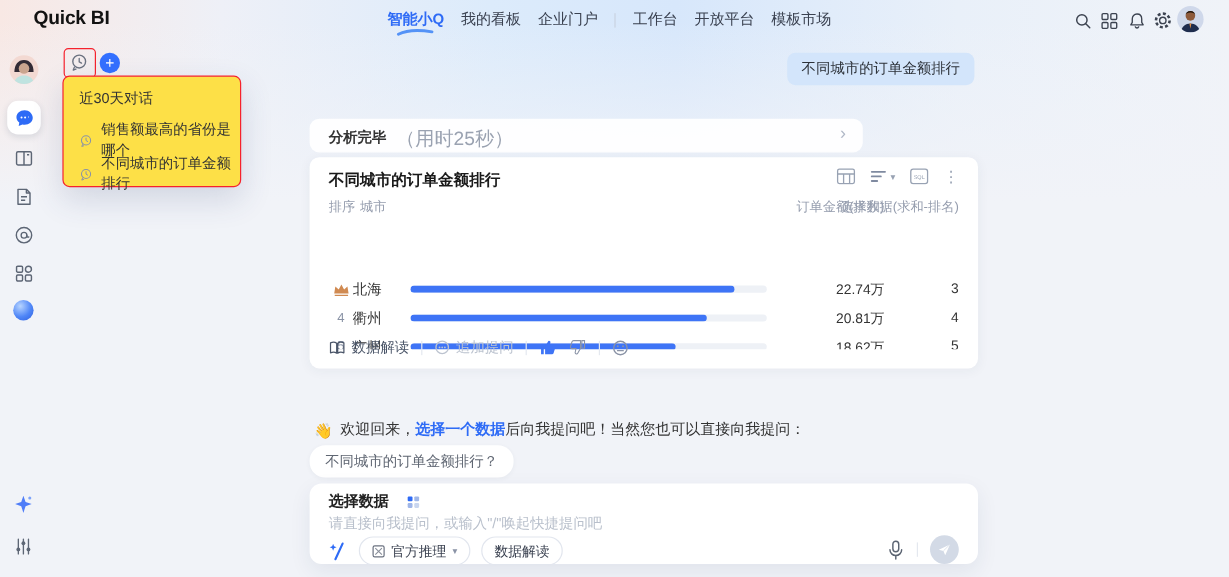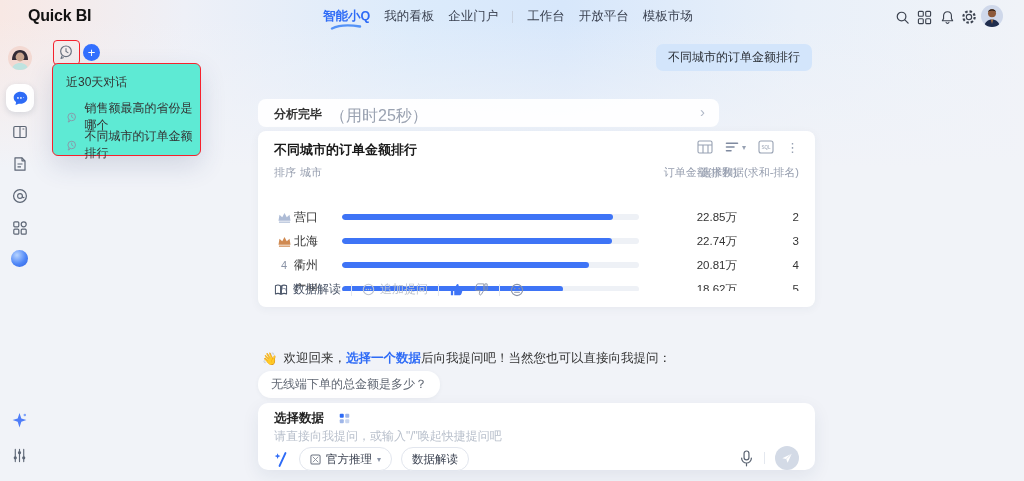--- a/index.html
+++ b/index.html
@@ -14,21 +14,21 @@
   .nav .it{cursor:pointer;white-space:nowrap}
   .nav .active{color:#2e6bf6;font-weight:700}
   .nav .vdiv{width:1px;height:12px;background:#c9d2e0}
   .icbtn{width:18px;height:18px;display:flex;align-items:center;justify-content:center;color:#3c4350}
   .avatar{border-radius:50%;overflow:hidden}
   .tile{width:28px;height:28px;background:#fff;border-radius:9px;display:flex;align-items:center;justify-content:center;
         box-shadow:0 2px 6px rgba(31,56,88,.14)}
   .sideic{color:#5d6675}
   .sphere{width:17px;height:17px;border-radius:50%;background:radial-gradient(circle at 35% 30%,#b7d4ff,#4f86f7 55%,#2e5fe0)}
   .redbox{border:1.5px solid #f5222d;border-radius:4px}
-  .popup{background:#5eead4;border:1.5px solid #f5222d;border-radius:6px;box-shadow:0 10px 26px rgba(50,70,120,.16)}
+  .popup{background:#fde047;border:1.5px solid #f5222d;border-radius:6px;box-shadow:0 10px 26px rgba(50,70,120,.16)}
   .popup .ttl{font-size:12px;color:#333}
   .popup .item{display:flex;align-items:center;gap:7px;font-size:12px;color:#333;cursor:pointer}
   .bubble{background:#d3e5fb;border-radius:7px;padding:5px 12px;font-size:12px;color:#2c3138}
   .panel{background:rgba(255,255,255,.92);border-radius:8px}
   .card{background:#fff;border-radius:8px;box-shadow:0 2px 10px rgba(31,56,88,.05)}
   .h-ic{color:#8a93a6;display:flex;align-items:center}
   .colhead{font-size:11px;color:#959dae}
   .row{position:absolute;left:0;right:0;height:24px;display:flex;align-items:center}
   .rankcell{width:20px;display:flex;justify-content:center;font-size:11px;color:#8a93a6}
   .city{width:46px;font-size:12px;color:#333}
@@ -237,34 +237,20 @@
   </div>
 
   <div class="abs" style="left:16px;right:16px;top:34px;height:14px">
     <span class="colhead abs" style="left:0">排序</span>
     <span class="colhead abs" style="left:26px">城市</span>
     <span class="colhead abs" style="right:62px">订单金额(求和)</span>
     <span class="colhead abs" style="right:0">选择数据(求和-排名)</span>
   </div>
 
   <div class="abs" style="left:16px;right:16px;top:50px;height:110px;overflow:hidden">
-    <div class="row" style="top:24px">
-      <span class="rankcell">
-          <svg width="15" height="13" viewBox="0 0 20 16">
-            <path d="M2 12.2 L3.3 4.2 L7 7.8 L10 2 L13 7.8 L16.7 4.2 L18 12.2 Z" fill="#aebcd6"></path>
-            <path d="M2.6 14.2h14.8" stroke="#aebcd6" stroke-width="1.6"></path>
-          </svg>
-        </span>
-      <span class="city">营口</span>
-      <span class="track">
-          <span class="fill" style="width: 91.2%;"></span>
-        </span>
-      <span class="val">22.85万</span>
-      <span class="rk">2</span>
-    </div>
     <div class="row" style="top:48px">
       <span class="rankcell">
           <svg width="15" height="13" viewBox="0 0 20 16">
             <path d="M2 12.2 L3.3 4.2 L7 7.8 L10 2 L13 7.8 L16.7 4.2 L18 12.2 Z" fill="#d08a52"></path>
             <path d="M2.6 14.2h14.8" stroke="#d08a52" stroke-width="1.6"></path>
           </svg>
         </span>
       <span class="city">北海</span>
       <span class="track">
           <span class="fill" style="width: 90.8%;"></span>
@@ -329,21 +315,21 @@
       </svg>
   </div>
 </div>
 
 <div class="abs" style="left:262px;top:350px;font-size:12.5px;color:#333;display:flex;align-items:center;gap:6px">
   <span>👋</span>
   <span>
     <span>欢迎回来，</span><span class="link">选择一个数据</span><span>后向我提问吧！当然您也可以直接向我提问：</span>
   </span>
 </div>
-<div class="abs chip" style="left:258px;top:371px">无线端下单的总金额是多少？</div>
+<div class="abs chip" style="left:258px;top:371px">不同城市的订单金额排行？</div>
 
 <div class="abs card" style="left:258px;top:403px;width:557px;height:67px;border-radius:10px;box-shadow:0 6px 18px rgba(31,56,88,.08)">
   <div class="abs" style="left:16px;top:7px;display:flex;align-items:center;gap:15px">
     <span style="font-size:12.5px;font-weight:700;color:#222">选择数据</span>
     <svg width="11" height="11" viewBox="0 0 12 12">
         <rect x="0.8" y="0.8" width="4.4" height="4.4" rx="1" fill="#2e6bf6"></rect>
         <rect x="6.8" y="0.8" width="4.4" height="4.4" rx="1" fill="#9fb6e8"></rect>
         <rect x="0.8" y="6.8" width="4.4" height="4.4" rx="1" fill="#9fb6e8"></rect>
         <rect x="6.8" y="6.8" width="4.4" height="4.4" rx="1" fill="#c9d6ef"></rect>
       </svg>

